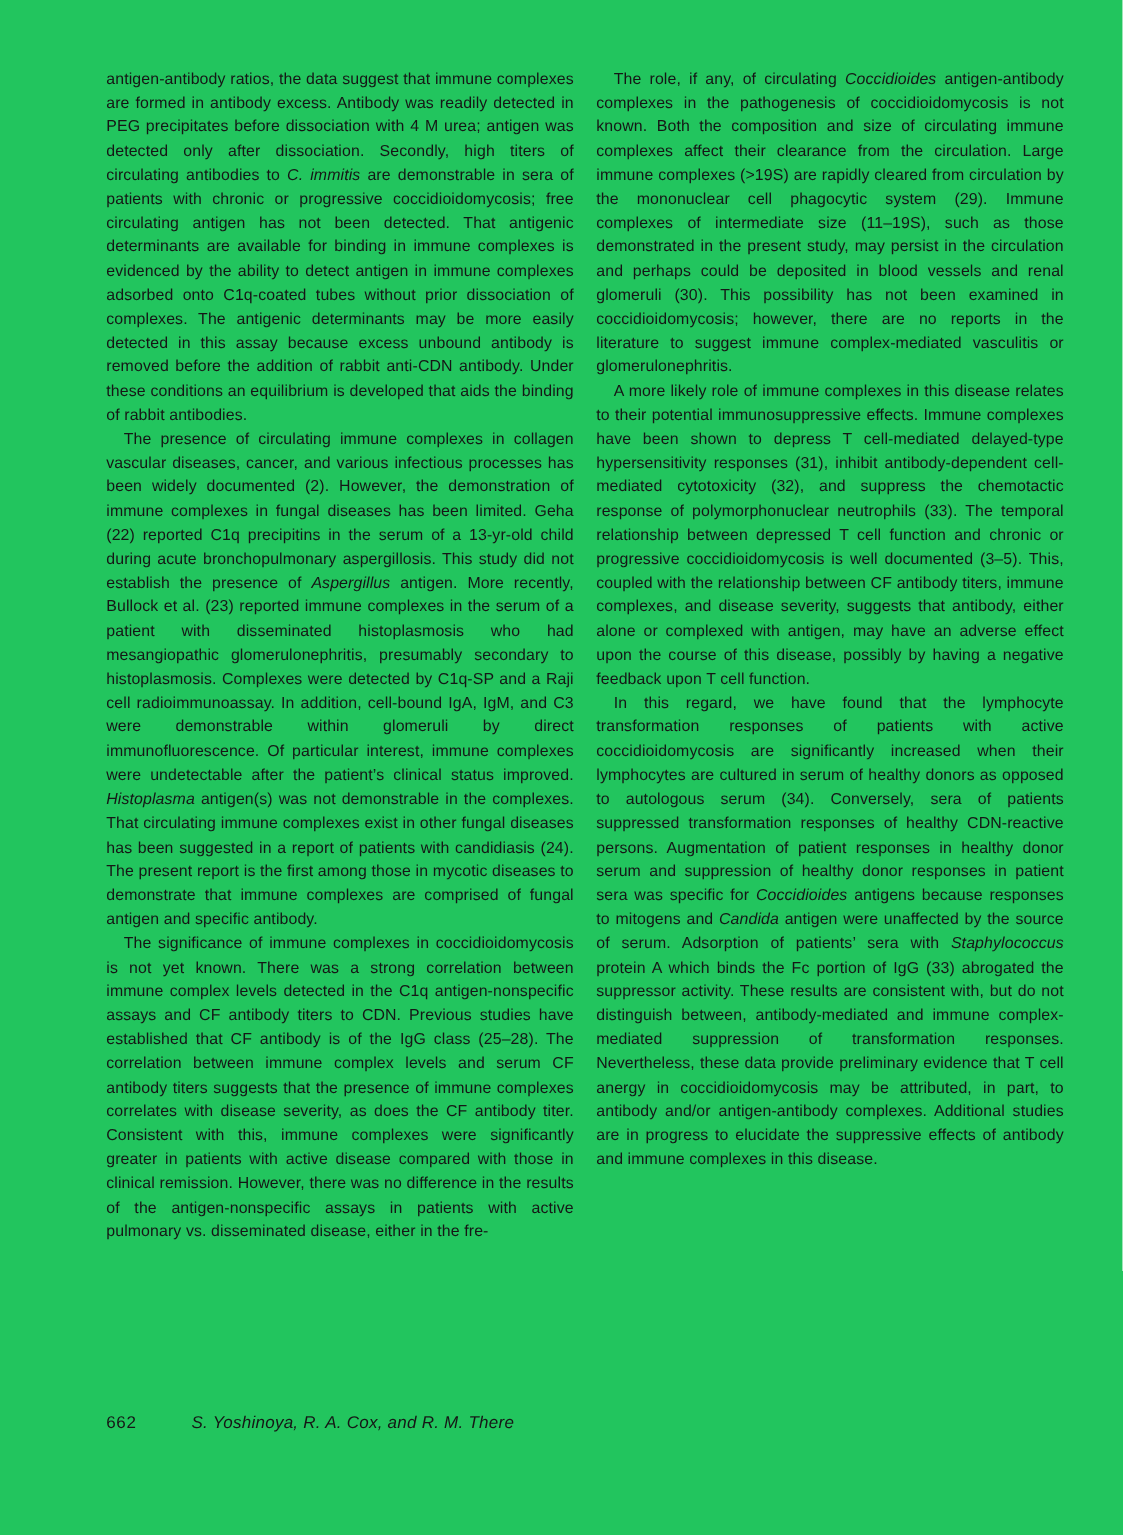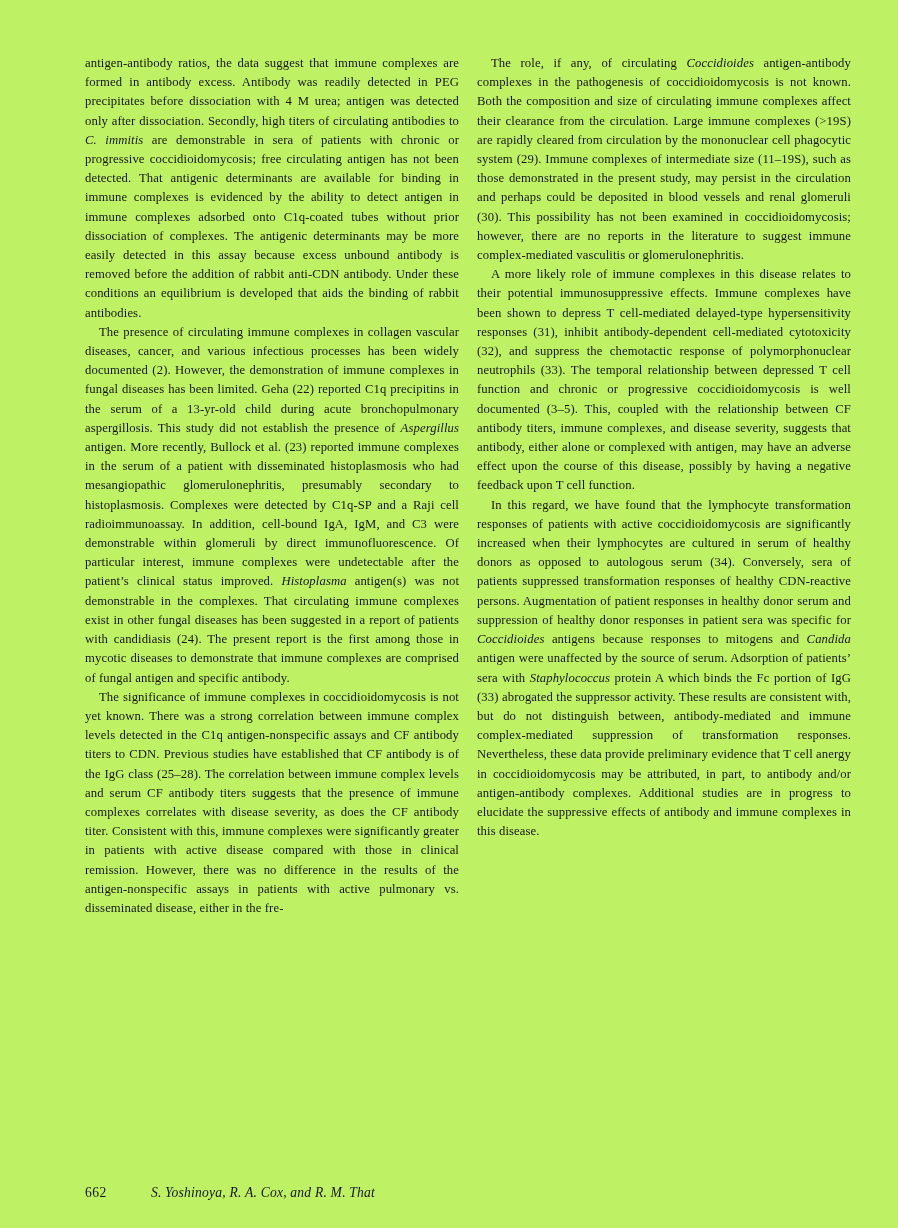--- a/index.html
+++ b/index.html
@@ -7,23 +7,23 @@
     padding: 0;
     width: 898px;
     height: 1228px;
     overflow: hidden;
     background: #fefefe;
   }
   .page {
     position: relative;
     width: 898px;
     height: 1228px;
-    background: #bef264;
+    background: #22c55e;
     color: #161616;
-    font-family: Liberation Serif, serif;
+    font-family: Liberation Sans, sans-serif;
   }
   .columns {
     position: absolute;
     left: 85px;
     top: 54px;
     width: 767px;
     display: flex;
     gap: 18px;
   }
   .col {
@@ -39,21 +39,21 @@
   }
   .para.indent {
     text-indent: 14px;
   }
   .para i {
     font-style: italic;
   }
   .footer {
     position: absolute;
     left: 85px;
-    top: 1185px;
+    top: 1130px;
     font-size: 13.6px;
     display: flex;
     align-items: center;
   }
   .page-number {
     letter-spacing: 0.5px;
   }
   .running-authors {
     font-style: italic;
     margin-left: 44px;
@@ -72,15 +72,15 @@
       </div>
     <div class="col">
         <p class="para indent"><span>The role, if any, of circulating </span><i>Coccidioides</i><span> antigen-antibody complexes in the pathogenesis of coccidioidomycosis is not known. Both the composition and size of circulating immune complexes affect their clearance from the circulation. Large immune complexes (&gt;19S) are rapidly cleared from circulation by the mononuclear cell phagocytic system (29). Immune complexes of intermediate size (11–19S), such as those demonstrated in the present study, may persist in the circulation and perhaps could be deposited in blood vessels and renal glomeruli (30). This possibility has not been examined in coccidioidomycosis; however, there are no reports in the literature to suggest immune complex-mediated vasculitis or glomerulonephritis.</span></p>
         <p class="para indent"><span>A more likely role of immune complexes in this disease relates to their potential immunosuppressive effects. Immune complexes have been shown to depress T cell-mediated delayed-type hypersensitivity responses (31), inhibit antibody-dependent cell-mediated cytotoxicity (32), and suppress the chemotactic response of polymorphonuclear neutrophils (33). The temporal relationship between depressed T cell function and chronic or progressive coccidioidomycosis is well documented (3–5). This, coupled with the relationship between CF antibody titers, immune complexes, and disease severity, suggests that antibody, either alone or complexed with antigen, may have an adverse effect upon the course of this disease, possibly by having a negative feedback upon T cell function.</span></p>
         <p class="para indent"><span>In this regard, we have found that the lymphocyte transformation responses of patients with active coccidioidomycosis are significantly increased when their lymphocytes are cultured in serum of healthy donors as opposed to autologous serum (34). Conversely, sera of patients suppressed transformation responses of healthy CDN-reactive persons. Augmentation of patient responses in healthy donor serum and suppression of healthy donor responses in patient sera was specific for </span><i>Coccidioides</i><span> antigens because responses to mitogens and </span><i>Candida</i><span> antigen were unaffected by the source of serum. Adsorption of patients’ sera with </span><i>Staphylococcus</i><span> protein A which binds the Fc portion of IgG (33) abrogated the suppressor activity. These results are consistent with, but do not distinguish between, antibody-mediated and immune complex-mediated suppression of transformation responses. Nevertheless, these data provide preliminary evidence that T cell anergy in coccidioidomycosis may be attributed, in part, to antibody and/or antigen-antibody complexes. Additional studies are in progress to elucidate the suppressive effects of antibody and immune complexes in this disease.</span></p>
       </div>
   </div>
 
   <div class="footer">
     <span class="page-number">662</span>
-    <span class="running-authors">S. Yoshinoya, R. A. Cox, and R. M. That</span>
+    <span class="running-authors">S. Yoshinoya, R. A. Cox, and R. M. There</span>
   </div>
 </div>
 
 </body></html>

